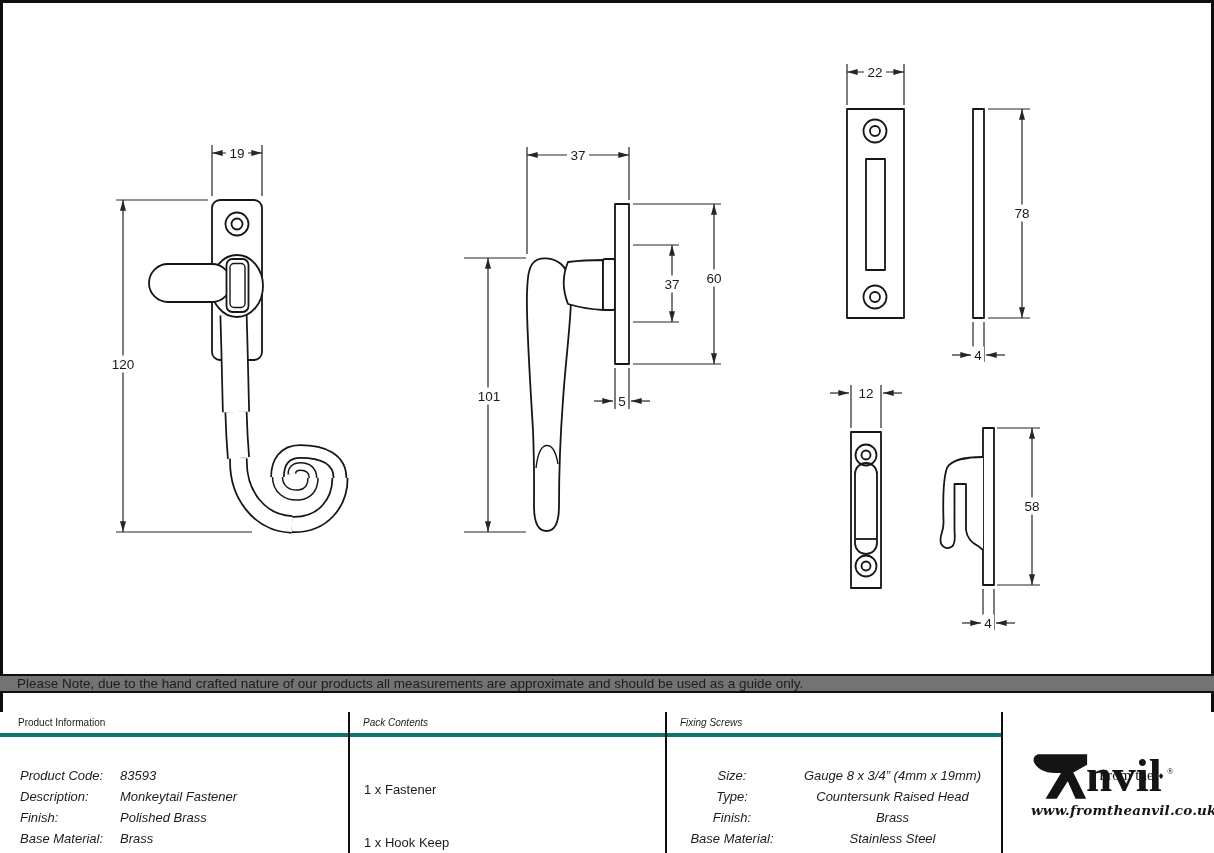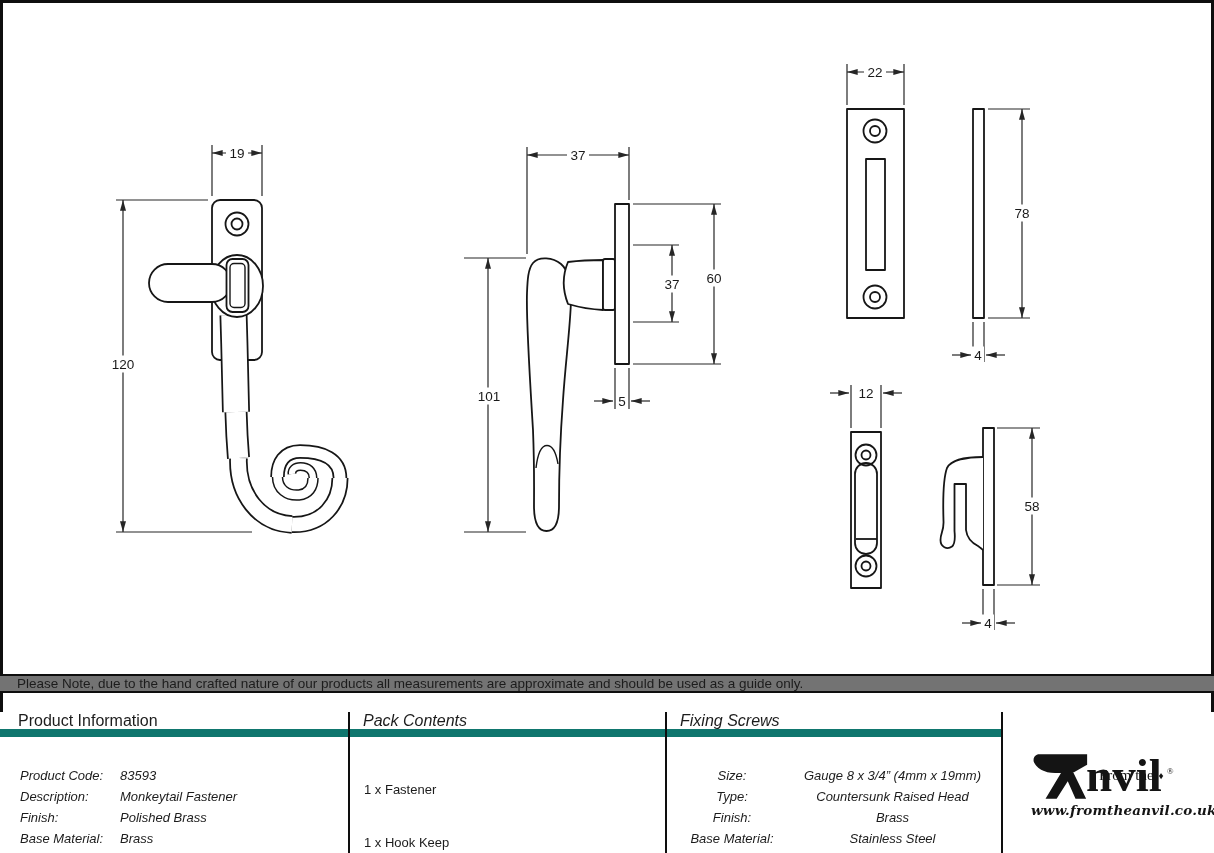--- a/index.html
+++ b/index.html
@@ -23,22 +23,22 @@
             border-top:2px solid #0e0e0e;border-bottom:2px solid #0e0e0e;
             display:flex;align-items:center;padding-left:17px;font-size:13.5px;background:#737373;}
 
   
   .info-table{position:absolute;left:0;right:0;top:706;bottom:0;display:flex;background:#fff;}
   .col{box-sizing:border-box;}
   .c1{width:350px;border-right:2px solid #0e0e0e;}
   .c2{width:317px;border-right:2px solid #0e0e0e;}
   .c3{width:336px;border-right:2px solid #0e0e0e;}
   .c4{flex:1;position:relative;}
-  .th{height:25px;box-sizing:border-box;border-bottom:8px solid #0f766e;display:flex;
-      align-items:center;font-size:16px;}
+  .th{height:25px;box-sizing:border-box;border-bottom:4px solid #0f766e;display:flex;
+      align-items:center;font-size:10px;}
   .c1 .th{padding-left:18px;}
   .c2 .th,.c3 .th{padding-left:13px;font-style:italic;}
   .td{font-size:13px;line-height:21px;}
   .kv{display:grid;padding-top:28px;font-style:italic;}
   .c1 .kv{grid-template-columns:100px auto;padding-left:20px;}
   .c3 .kv{grid-template-columns:104px auto;padding-left:13px;text-align:center;}
   .list{padding:10px 0 0 14px;}
   .list div{line-height:21px;margin-top:32px;}
 
   

